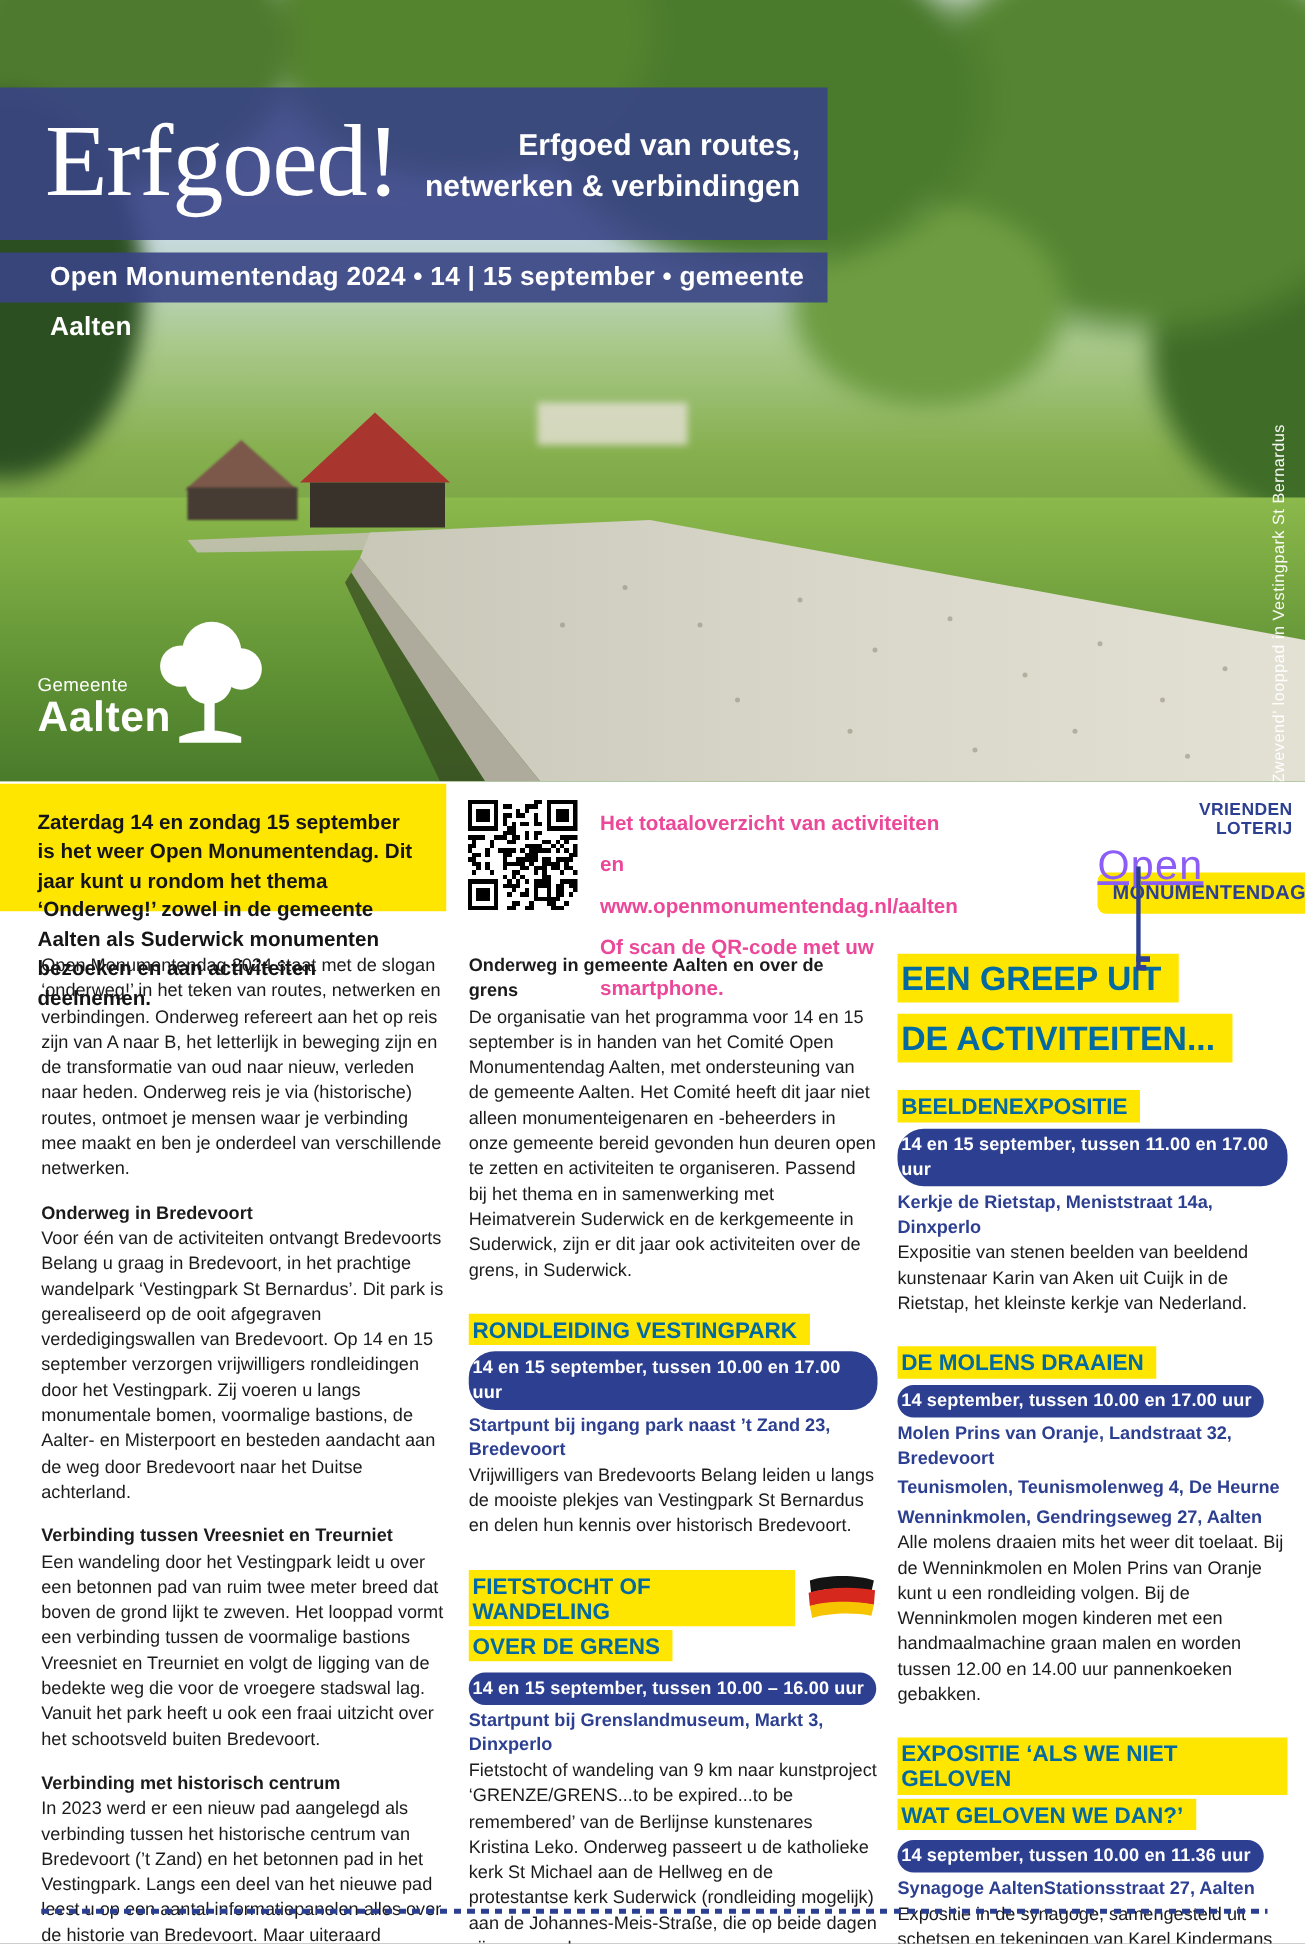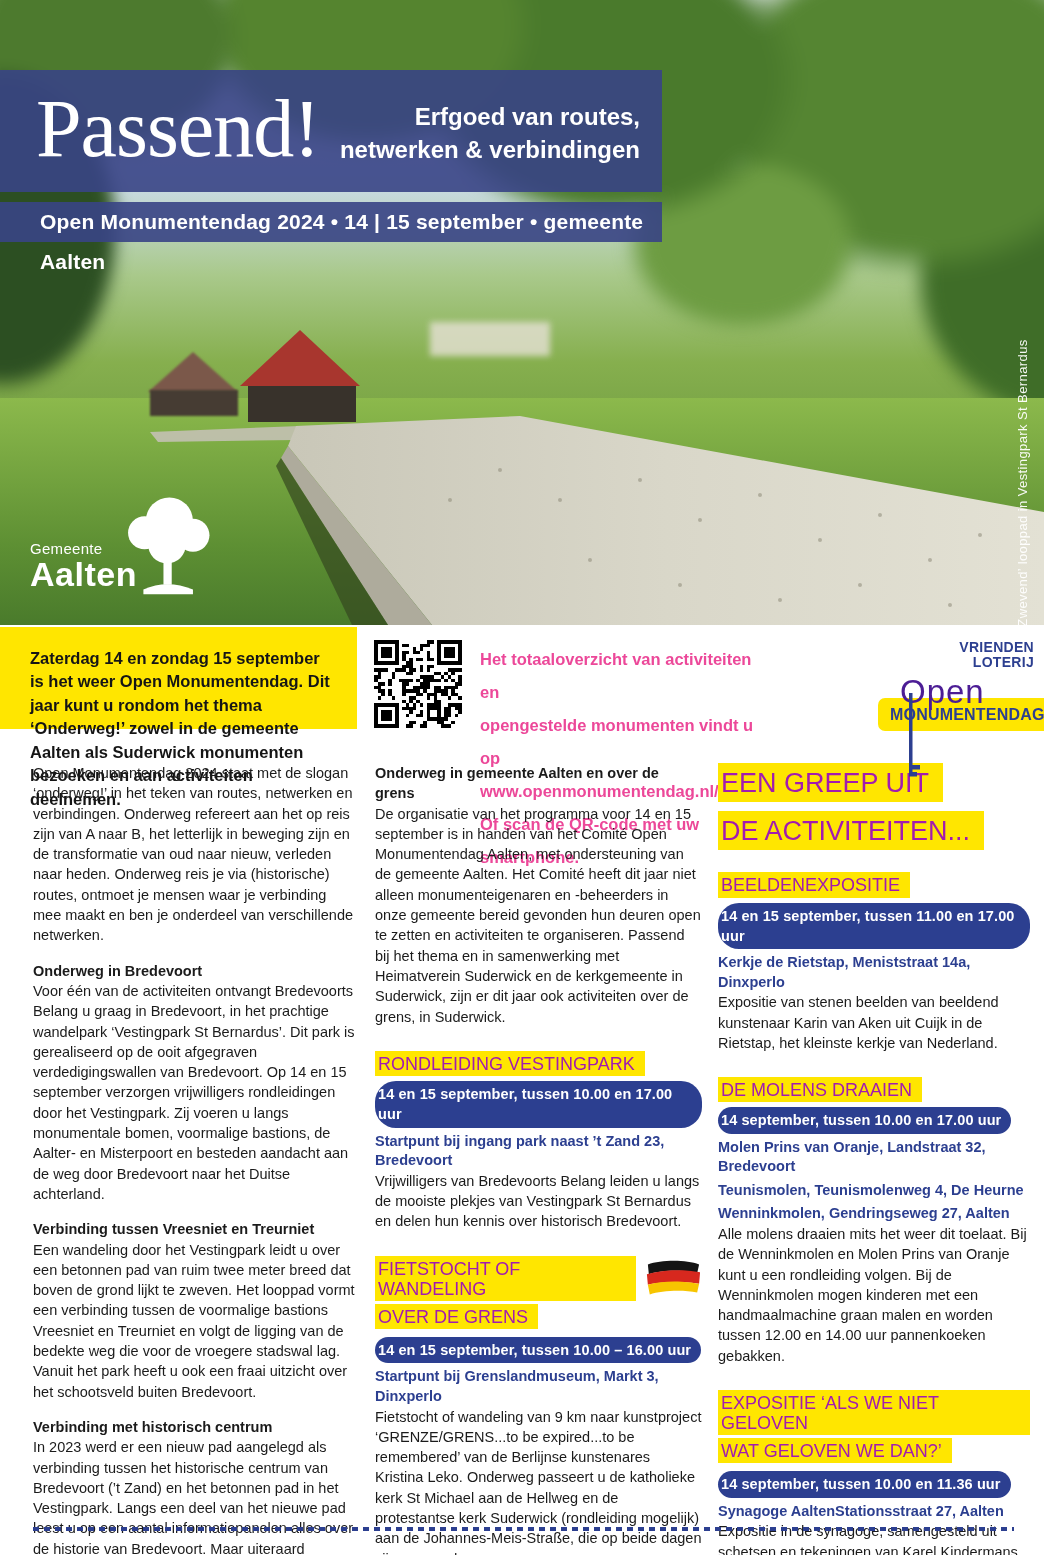--- a/index.html
+++ b/index.html
@@ -46,36 +46,36 @@
 
   
   .introbox{position:absolute;left:0;top:627px;width:357px;height:102px;background:#FFE600;box-sizing:border-box;
             padding:20px 26px 16px 30px;font-weight:bold;font-size:16.5px;line-height:1.42;color:#151515;}
   .qr-wrap{position:absolute;left:374px;top:640px;width:88px;height:88px;}
   .qr-info{position:absolute;left:480px;top:643px;width:290px;color:#ec4899;font-size:16.5px;line-height:2.0;font-weight:bold;}
   .qr-info .url{cursor:pointer;}
   .logos{position:absolute;left:878px;top:640px;width:156px;}
   .vl{ text-align:right;color:#2C3F90;font-weight:bold;font-size:14px;line-height:1.05;letter-spacing:.3px;}
   .omd{position:relative;margin-top:4px;}
-  .omd-open{position:relative;z-index:2;margin-left:22px;margin-bottom:-13px;font-size:33px;color:#4c1d95;letter-spacing:1px;}
+  .omd-open{position:relative;z-index:2;margin-bottom:-13px;font-size:33px;color:#8b5cf6;letter-spacing:1px;text-decoration:underline;}
   .omd-box{position:relative;z-index:1;display:inline-block;background:#FFE600;border-radius:7px;
            padding:8px 8px 7px 12px;font-weight:bold;font-size:16px;color:#2C3F90;letter-spacing:.2px;}
   .omd-key{position:absolute;left:26px;top:20px;z-index:3;}
 
   
   .col{position:absolute;top:763px;font-size:14.5px;line-height:1.40;color:#1b1b1b;}
   #col-left{left:33px;width:323px;}
   #col-mid{left:375px;width:327px;}
   #col-right{left:718px;width:312px;}
   .col p{margin:0 0 0 0;}
   .col .para{margin-bottom:14px;}
   .sec-h{font-weight:bold;margin:15px 0 0 0;}
   .act{margin-top:24px;}
   .act-head{display:flex;justify-content:space-between;align-items:flex-start;}
-  .hl{display:inline-block;background:#FFE600;color:#a21caf;font-weight:normal;font-size:18px;
+  .hl{display:inline-block;background:#FFE600;color:#0369a1;font-weight:bold;font-size:18px;
       padding:3px 10px 2px 3px;line-height:1.12;}
   .hl-line{margin-bottom:3px;}
   .bar{display:inline-block;background:#2C3F90;color:#fff;font-weight:bold;font-size:14.5px;
        padding:3px 10px 3px 3px;margin-top:5px;letter-spacing:.1px;border-radius:21px;}
   .venue{color:#2C3F90;font-weight:bold;font-size:14.5px;margin-top:4px;line-height:1.35;}
   .abody{margin-top:4px;}
   .greep{margin-bottom:16px;}
   .greep .hl{font-size:27px;padding:5px 14px 4px 3px;margin-bottom:6px;}
   .flag{flex:0 0 auto;margin-left:8px;margin-top:2px;}
 
@@ -136,21 +136,21 @@
             <circle cx="72" cy="40" r="14"></circle>
           <circle cx="50" cy="48" r="16"></circle>
             <rect x="47" y="58" width="7" height="24"></rect>
           <path d="M30 86 Q50 77 72 86 L72 90 L30 90 Z"></path>
         </g>
       </svg>
     </div>
   </div>
 
   <div class="banner">
-    <div class="banner-title">Passend!</div>
+    <div class="banner-title">Erfgoed!</div>
     <div class="banner-sub">
       <div>Erfgoed van routes,</div>
       <div>netwerken &amp; verbindingen</div>
     </div>
   </div>
   <div class="eventbar">Open Monumentendag 2024  •  14 | 15 september  •  gemeente Aalten</div>
 
   <div class="introbox">Zaterdag 14 en zondag 15 september is het weer Open Monumentendag. Dit jaar kunt u rondom het thema ‘Onderweg!’ zowel in de gemeente Aalten als Suderwick monumenten bezoeken en aan activiteiten deelnemen.</div>
 
   <div class="qr-wrap">
@@ -450,21 +450,20 @@
         <rect x="13" y="24" width="1" height="1" fill="#000"></rect>
         <rect x="14" y="24" width="1" height="1" fill="#000"></rect>
         <rect x="19" y="24" width="1" height="1" fill="#000"></rect>
         <rect x="20" y="24" width="1" height="1" fill="#000"></rect>
         <rect x="21" y="24" width="1" height="1" fill="#000"></rect>
       </svg>
   </div>
 
   <div class="qr-info">
     <div>Het totaaloverzicht van activiteiten en</div>
-    <div>opengestelde monumenten vindt u op</div>
     <div class="url">www.openmonumentendag.nl/aalten</div>
     <div>Of scan de QR-code met uw smartphone.</div>
   </div>
 
   <div class="logos">
     <div class="vl">
       <div>VRIENDEN</div>
       <div>LOTERIJ</div>
     </div>
     <div class="omd">

